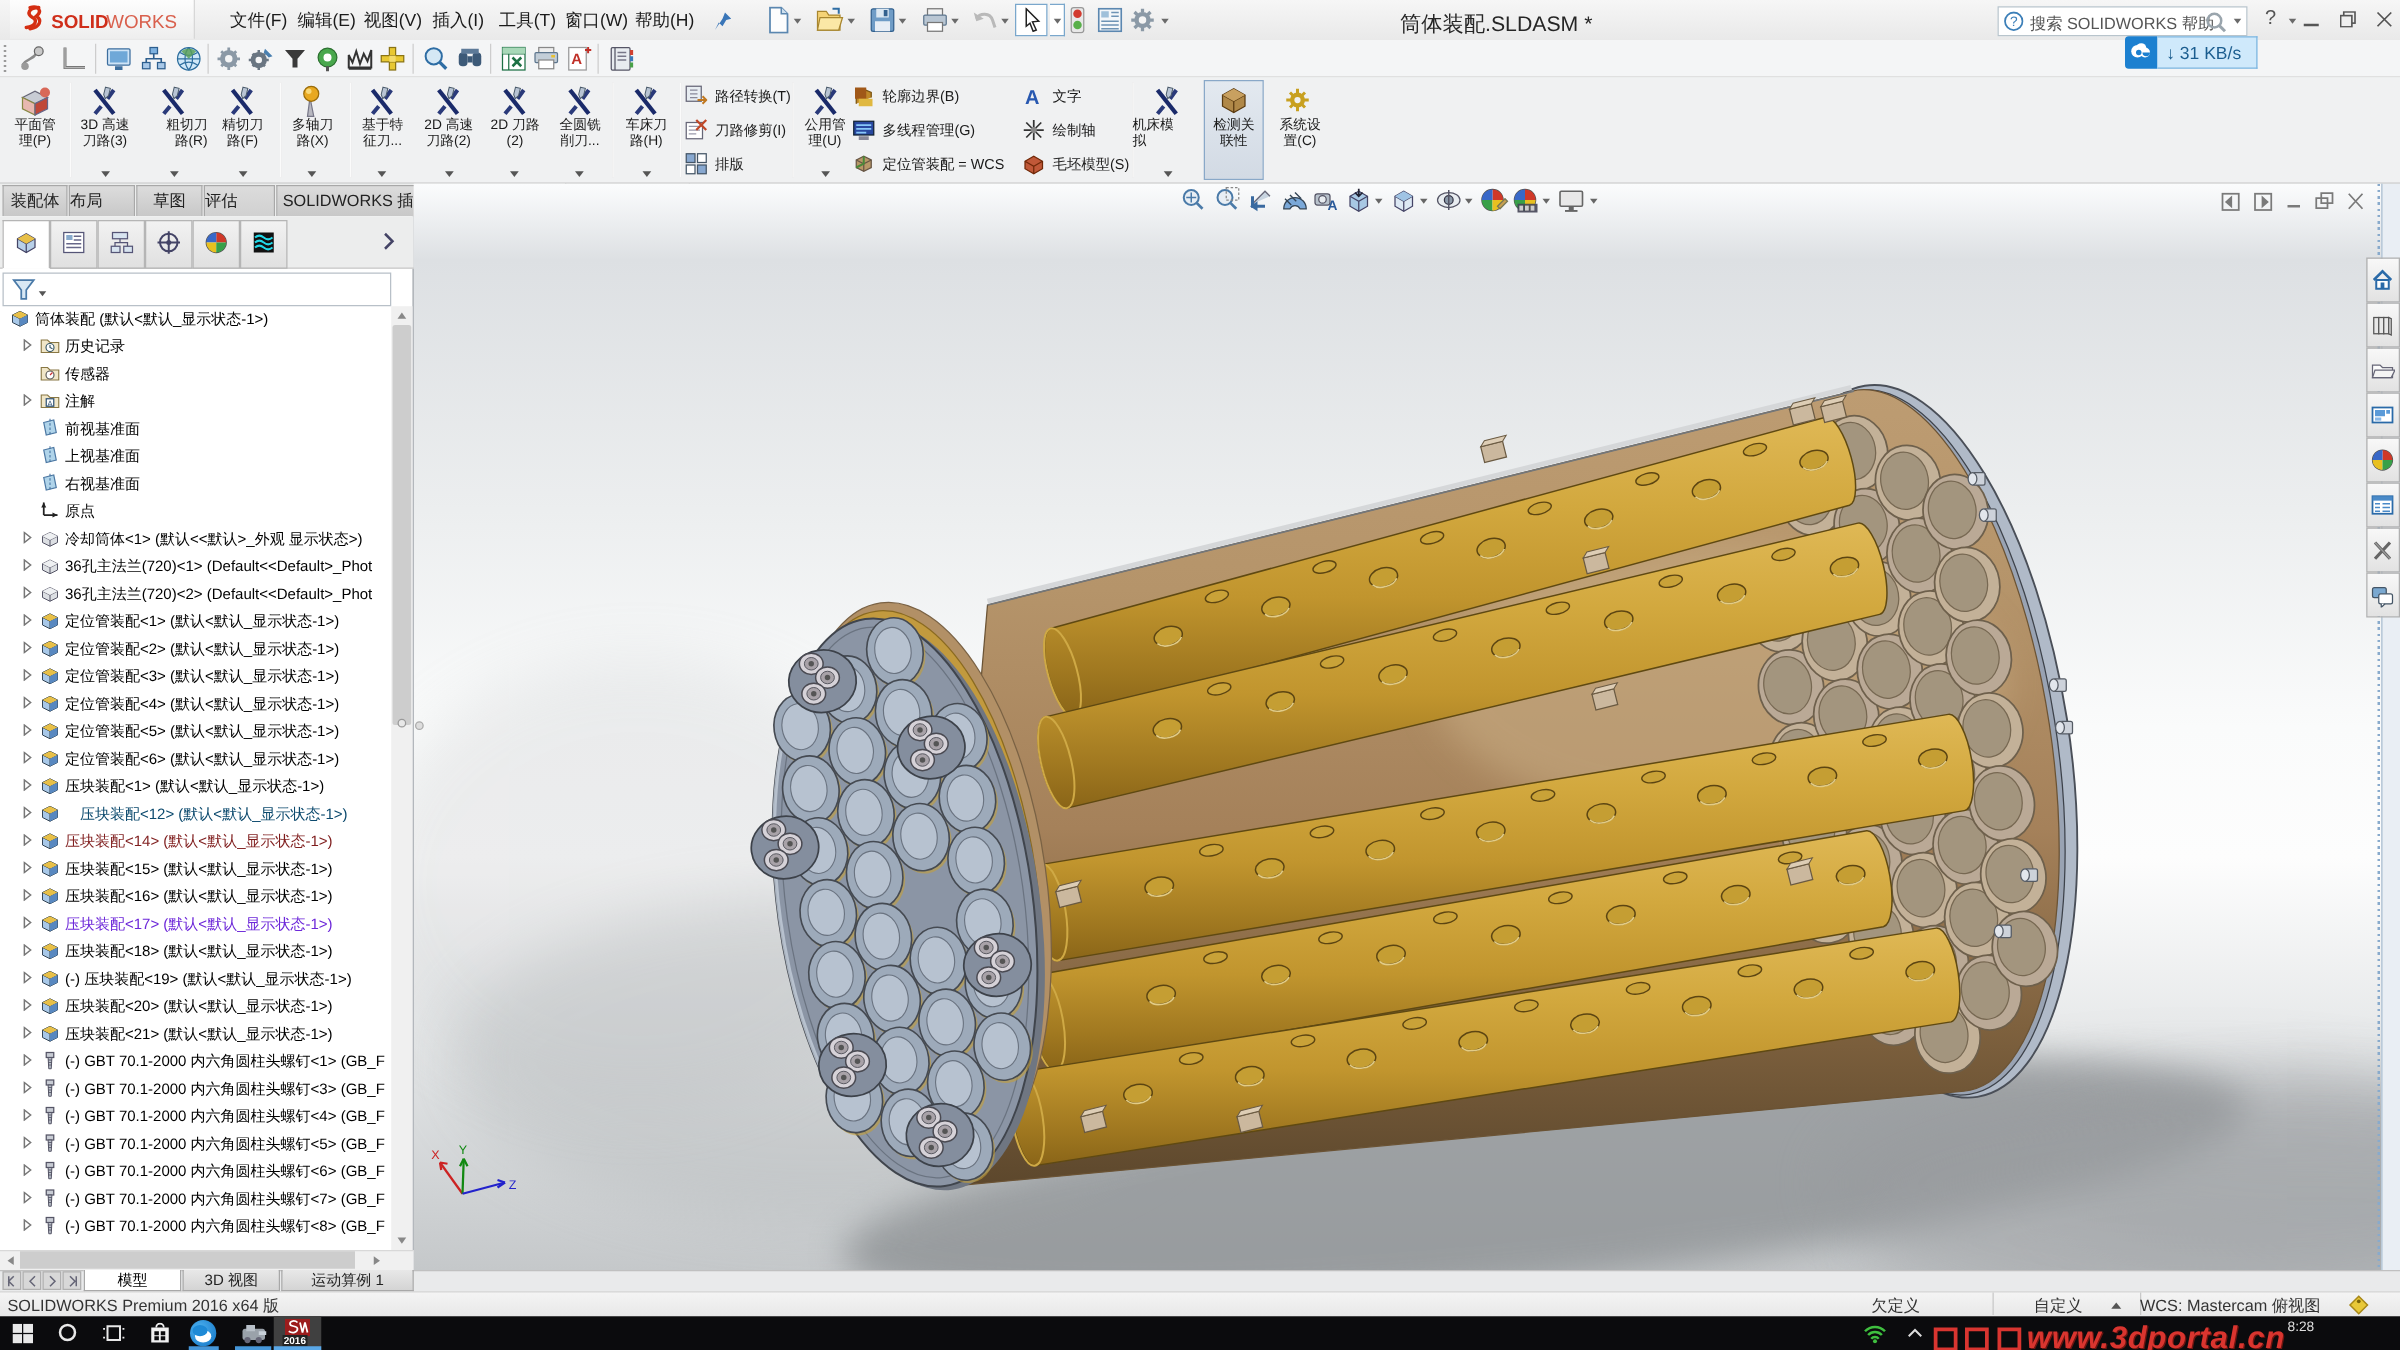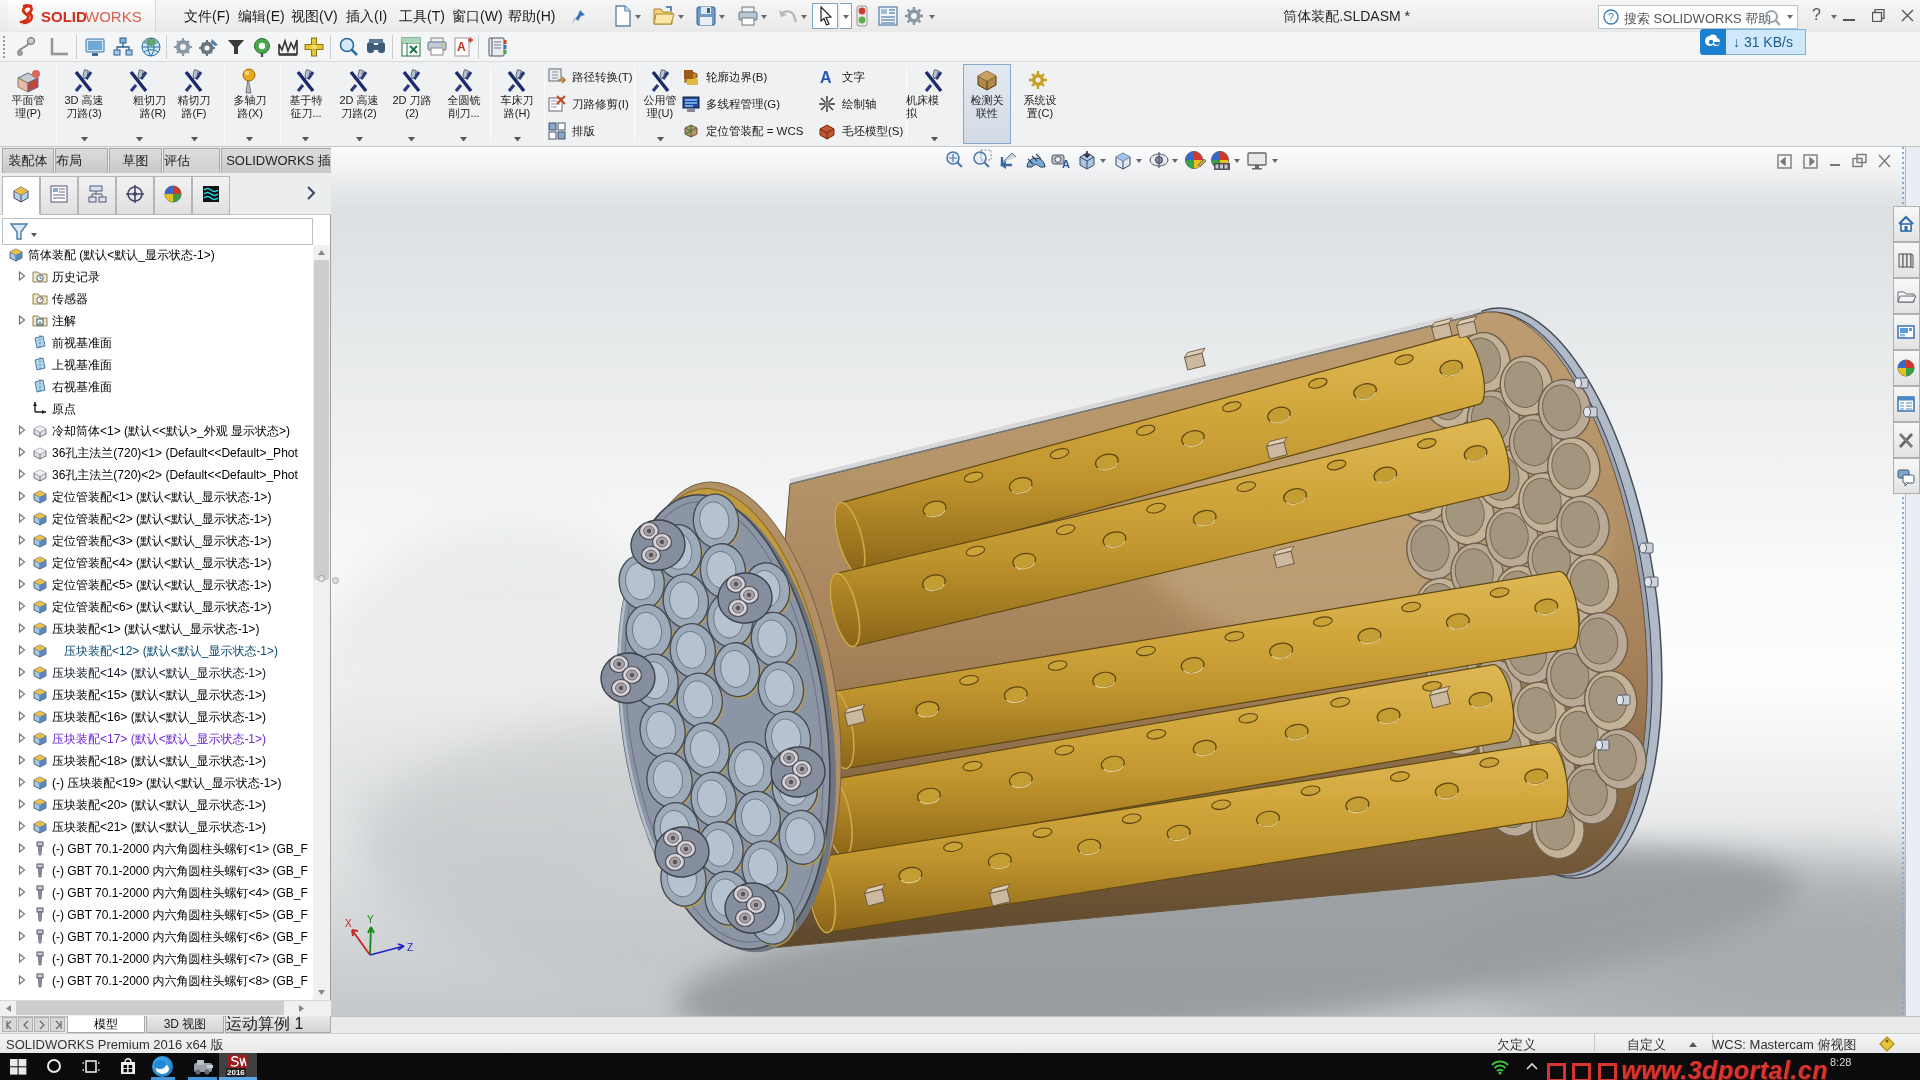--- a/index.html
+++ b/index.html
@@ -88,21 +88,21 @@
         <circle cx="11" cy="11" r="6.5"></circle>
         <g stroke="#8b99a6" stroke-width="2.6">
           <path d="M11 2 V5 M11 17 V20 M2 11 H5 M17 11 H20 M4.6 4.6 L6.8 6.8 M15.2 15.2 L17.4 17.4 M4.6 17.4 L6.8 15.2 M15.2 6.8 L17.4 4.6"></path>
         </g>
       </g>
       <circle cx="11" cy="11" r="3" fill="#f4f4f4"></circle>
     </svg>
 <svg class="abs" style="left:928px;top:14px" width="8" height="6">
       <path d="M1 1 L7 1 L4 5 Z" fill="#6a6a6a"></path>
     </svg>
-<div class="abs" style="left:1120px;top:8px;width:290px;text-align:right;font-size:14px;color:#262626">筒体装配.SLDASM *</div>
+<div class="abs" style="left:1120px;top:8px;width:290px;text-align:left;font-size:17px;color:#262626">筒体装配.SLDASM *</div>
 <div class="abs" style="left:1598px;top:5px;width:200px;height:24px;background:#fff;border:1px solid #b8c4cc"></div>
 <svg class="abs" style="left:1603px;top:9px" width="16" height="16" viewBox="0 0 16 16">
       <circle cx="8" cy="8" r="7" fill="none" stroke="#3c7fb8" stroke-width="1.4"></circle>
       <text x="5" y="12" font-size="11" fill="#3c7fb8" font-family="Liberation Sans">?</text>
     </svg>
 <div class="abs" style="left:1624px;top:10px;font-size:13px;color:#555">搜索 SOLIDWORKS 帮助</div>
 <svg class="abs" style="left:1763px;top:8px" width="20" height="20" viewBox="0 0 20 20">
       <circle cx="8.5" cy="8.5" r="5.5" fill="none" stroke="#9aa5ad" stroke-width="2"></circle>
       <path d="M12.5 12.5 L17 17" stroke="#9aa5ad" stroke-width="2.4"></path>
     </svg>
@@ -1293,21 +1293,21 @@
 <div class="abs" style="left:64px;top:643px;font-size:12px;color:#0c4a6e;white-space:nowrap;max-width:256px;overflow:hidden">压块装配&lt;12&gt; (默认&lt;默认_显示状态-1&gt;)</div>
 <svg class="abs" style="left:18px;top:667px" width="8" height="10">
       <path d="M1.5 1 L6.5 5 L1.5 9 Z" fill="none" stroke="#777" stroke-width="1.2"></path>
     </svg>
 <svg class="abs" style="left:32px;top:664px" width="16" height="16" viewBox="0 0 16 16">
       <path d="M2 6 L8 3 L14 6 L14 12 L8 15 L2 12 Z" fill="#a8c8e8" stroke="#345" stroke-width="0.8"></path>
       <path d="M2 6 L8 9 L14 6 M8 9 V15" stroke="#345" stroke-width="0.8" fill="none"></path>
       <path d="M2 6 L8 3 L14 6 L8 9 Z" fill="#e8c048"></path>
       <path d="M8 9 L14 6 L14 12 L8 15 Z" fill="#5888c0"></path>
     </svg>
-<div class="abs" style="left:52px;top:665px;font-size:12px;color:#0f172a;white-space:nowrap;max-width:256px;overflow:hidden">压块装配&lt;14&gt; (默认&lt;默认_显示状态-1&gt;)</div>
+<div class="abs" style="left:52px;top:665px;font-size:12px;color:#7f1d1d;white-space:nowrap;max-width:256px;overflow:hidden">压块装配&lt;14&gt; (默认&lt;默认_显示状态-1&gt;)</div>
 <svg class="abs" style="left:18px;top:689px" width="8" height="10">
       <path d="M1.5 1 L6.5 5 L1.5 9 Z" fill="none" stroke="#777" stroke-width="1.2"></path>
     </svg>
 <svg class="abs" style="left:32px;top:686px" width="16" height="16" viewBox="0 0 16 16">
       <path d="M2 6 L8 3 L14 6 L14 12 L8 15 L2 12 Z" fill="#a8c8e8" stroke="#345" stroke-width="0.8"></path>
       <path d="M2 6 L8 9 L14 6 M8 9 V15" stroke="#345" stroke-width="0.8" fill="none"></path>
       <path d="M2 6 L8 3 L14 6 L8 9 Z" fill="#e8c048"></path>
       <path d="M8 9 L14 6 L14 12 L8 15 Z" fill="#5888c0"></path>
     </svg>
 <div class="abs" style="left:52px;top:687px;font-size:12px;color:#000;white-space:nowrap;max-width:256px;overflow:hidden">压块装配&lt;15&gt; (默认&lt;默认_显示状态-1&gt;)</div>
@@ -1463,21 +1463,21 @@
 <div class="abs" style="left:34px;top:1017px;width:15px;height:15px;background:#d8d8d8;border:1px solid #b0b0b0"></div>
 <svg class="abs" style="left:37px;top:1019px" width="10" height="12">
       <path d="M3 2 L7 6 L3 10" stroke="#667" stroke-width="1.2" fill="none"></path>
     </svg>
 <div class="abs" style="left:50px;top:1017px;width:15px;height:15px;background:#d8d8d8;border:1px solid #b0b0b0"></div>
 <svg class="abs" style="left:53px;top:1019px" width="10" height="12">
       <path d="M3 2 L7 6 L3 10 M8 2 V10" stroke="#667" stroke-width="1.2" fill="none"></path>
     </svg>
 <div class="abs" style="left:67px;top:1016px;width:78px;height:17px;background:#fff;border:1px solid #a8a8a8;border-top:none;font-size:12px;text-align:center;line-height:16px;color:#000">模型</div>
 <div class="abs" style="left:146px;top:1016px;width:78px;height:17px;background:linear-gradient(#e8e8e8,#d4d4d4);border:1px solid #a8a8a8;border-top:none;font-size:12px;text-align:center;line-height:16px;color:#222">3D 视图</div>
-<div class="abs" style="left:225px;top:1016px;width:106px;height:17px;background:linear-gradient(#e8e8e8,#d4d4d4);border:1px solid #a8a8a8;border-top:none;font-size:16px;text-align:left;line-height:16px;color:#222">运动算例 1</div>
+<div class="abs" style="left:225px;top:1016px;width:106px;height:17px;background:linear-gradient(#e8e8e8,#d4d4d4);border:1px solid #a8a8a8;border-top:none;font-size:12px;text-align:center;line-height:16px;color:#222">运动算例 1</div>
 <div class="abs" style="left:0;top:1033px;width:1920px;height:20px;background:linear-gradient(#f4f4f4,#e8e8e8);border-top:1px solid #cfcfcf"></div>
 <div class="abs" style="left:6px;top:1036px;font-size:13px;color:#333">SOLIDWORKS Premium 2016 x64 版</div>
 <div class="abs" style="left:1497px;top:1036px;font-size:13px;color:#333">欠定义</div>
 <div class="abs" style="left:1594px;top:1034px;width:1px;height:18px;background:#c8c8c8"></div>
 <div class="abs" style="left:1627px;top:1036px;font-size:13px;color:#333">自定义</div>
 <svg class="abs" style="left:1688px;top:1041px" width="10" height="7">
       <path d="M1 6 L5 1 L9 6 Z" fill="#555"></path>
     </svg>
 <div class="abs" style="left:1712px;top:1034px;width:1px;height:18px;background:#c8c8c8"></div>
 <div class="abs" style="left:1712px;top:1036px;font-size:13px;color:#333">WCS: Mastercam  俯视图</div>

